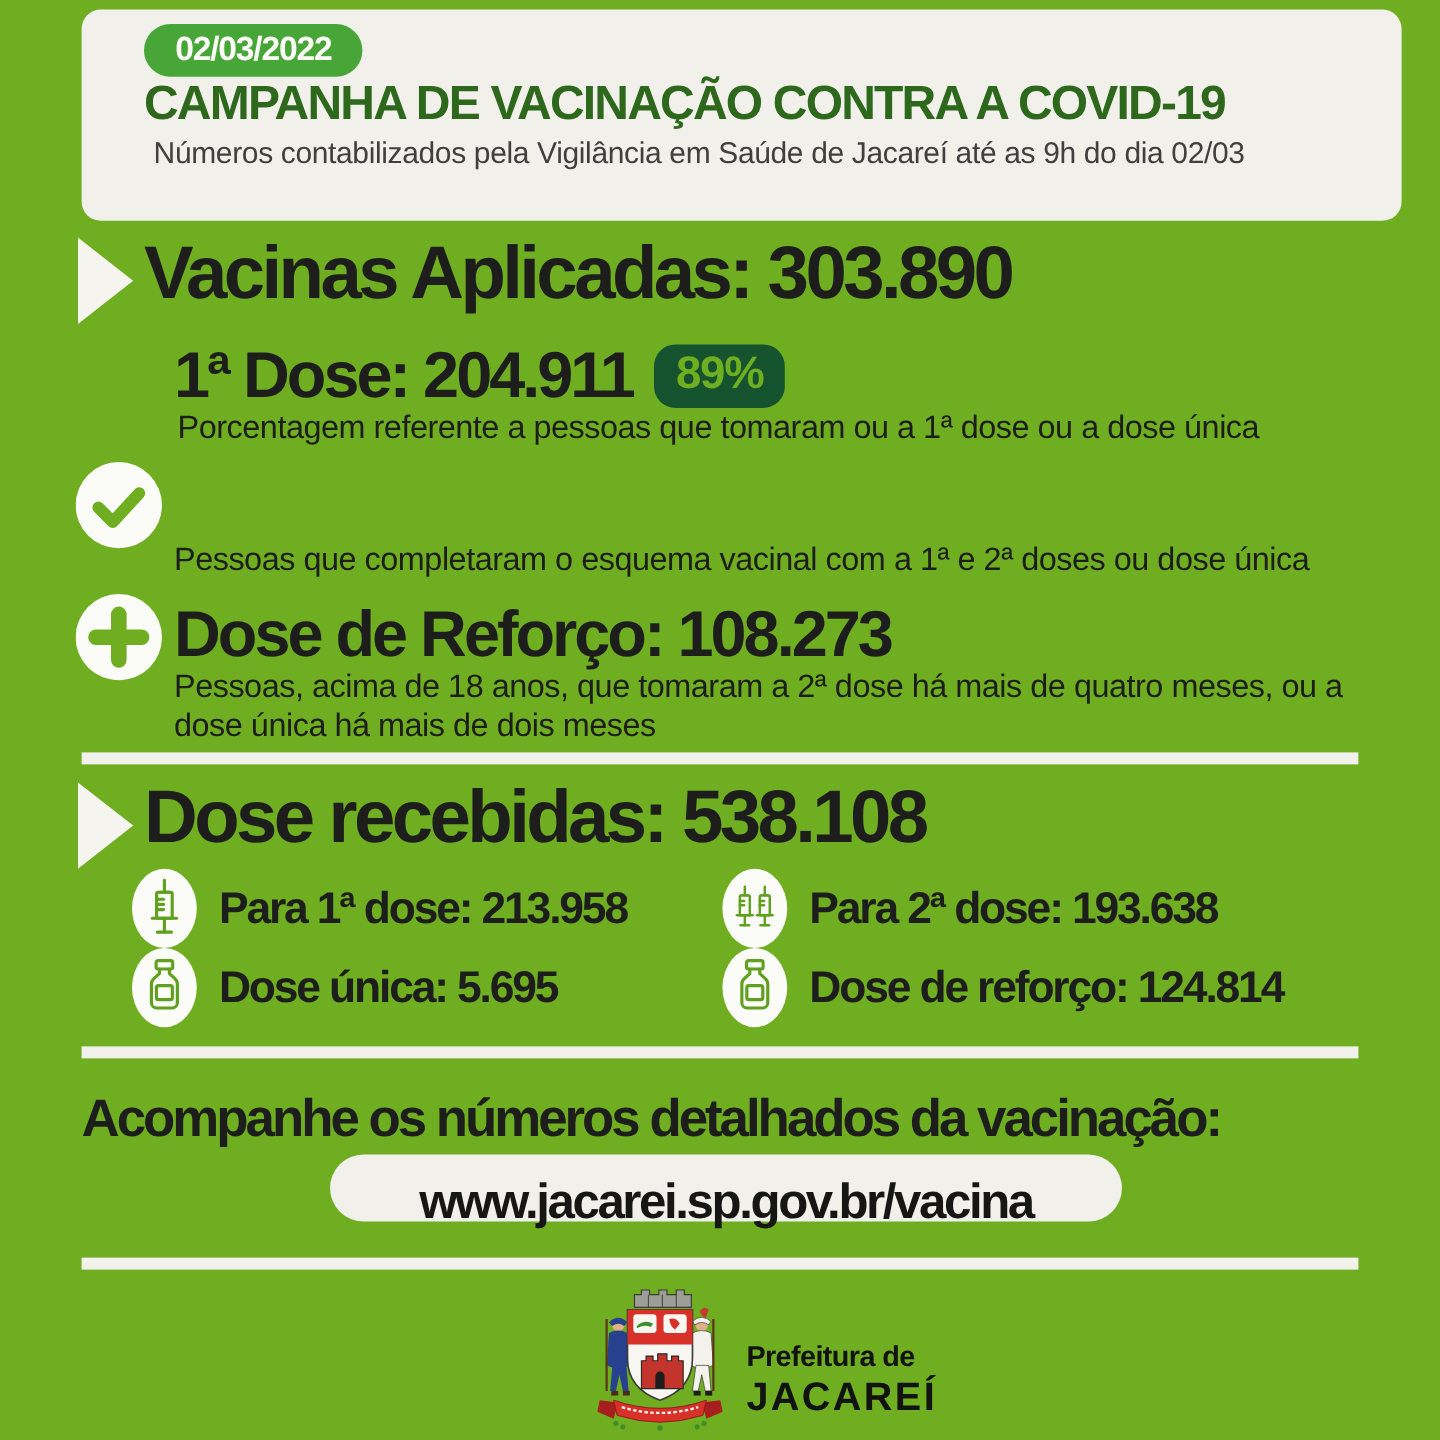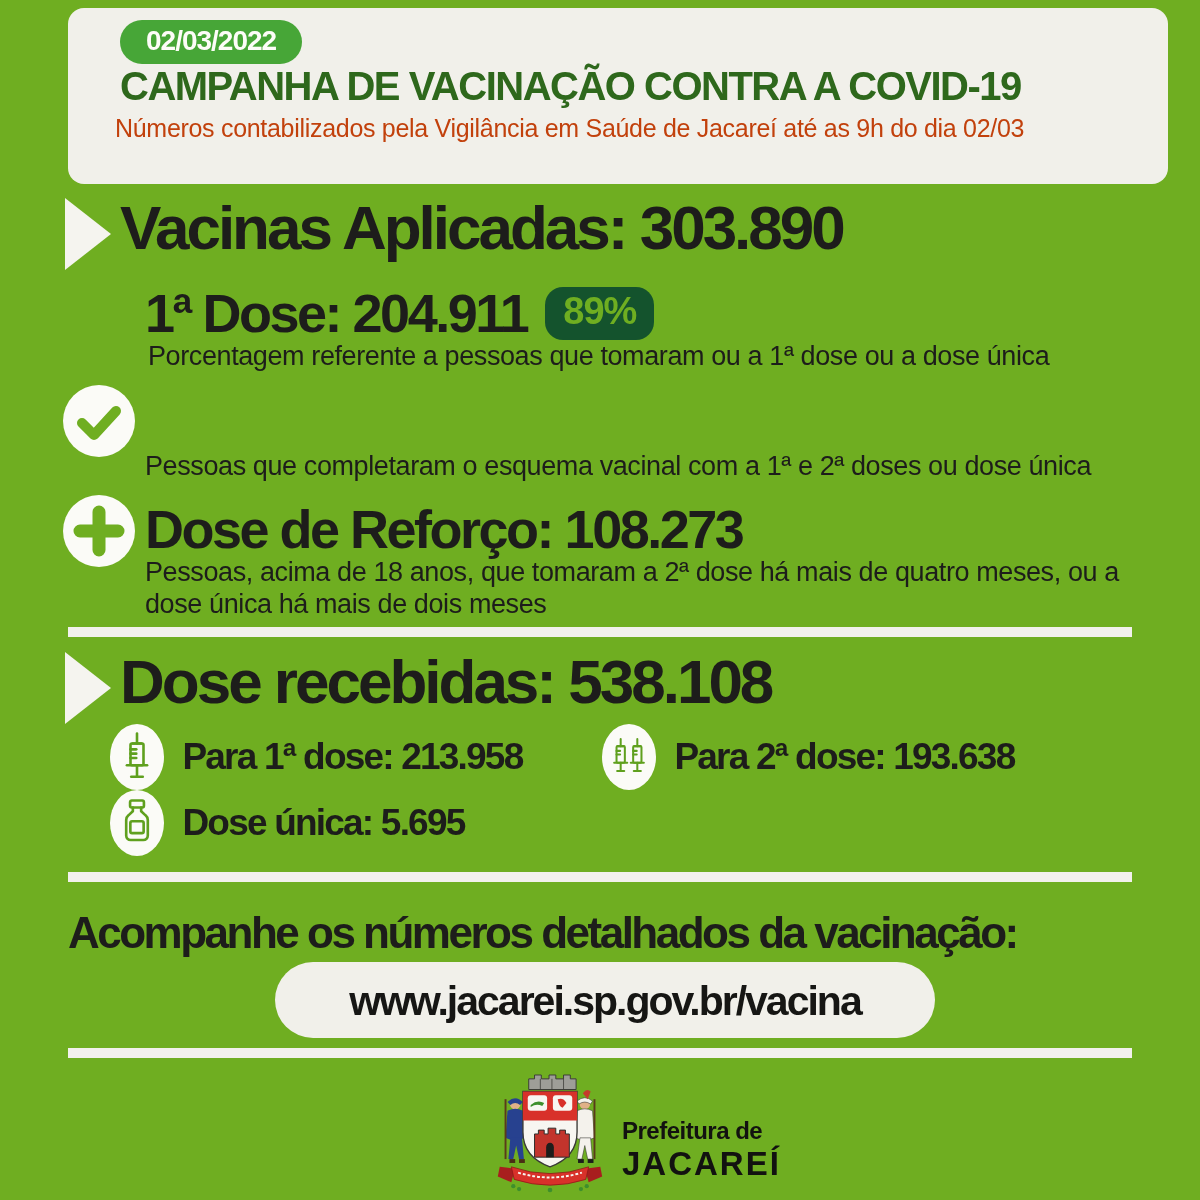--- a/index.html
+++ b/index.html
@@ -7,22 +7,22 @@
   .poster{position:relative;width:1200px;height:1200px;background:#6FAE21;overflow:hidden;}
 
   
   .banner{position:absolute;left:68px;top:8px;width:1082px;height:176px;
           background:#F1F0EA;border-radius:16px;padding-left:18px;}
   .date-pill{position:absolute;left:52px;top:12px;background:#47A637;color:#FDFDF8;
              font-weight:bold;font-size:28px;letter-spacing:-1px;
              padding:5px 26px 7px;border-radius:24px;}
   .banner-title{position:absolute;left:52px;top:56px;margin:0;font-size:40px;
                 font-weight:bold;letter-spacing:-1.5px;color:#2E681C;white-space:nowrap;}
-  .banner-sub{position:absolute;left:47px;top:106px;margin:0;font-size:25px;
-              letter-spacing:-0.3px;color:#c2410c;white-space:nowrap;}
+  .banner-sub{position:absolute;left:60px;top:106px;margin:0;font-size:25px;
+              letter-spacing:-0.3px;color:#404040;white-space:nowrap;}
   .headline{position:absolute;font-size:62px;font-weight:bold;letter-spacing:-3px;
             color:#1D1D1B;white-space:nowrap;}
   .subhead{position:absolute;font-size:54px;font-weight:bold;letter-spacing:-2.5px;
            color:#1D1D1B;white-space:nowrap;}
   .caption{position:absolute;font-size:27px;letter-spacing:-0.4px;color:#1D1D1B;
            margin:0;line-height:1.2;}
   .tri{position:absolute;width:0;height:0;border-top:36px solid transparent;
        border-bottom:36px solid transparent;border-left:46px solid #F5F4EF;}
   .pct-badge{display:inline-block;background:#14532d;color:#6FAE21;font-size:38px;
              font-weight:bold;letter-spacing:-1px;padding:3px 18px 7px;border-radius:18px;
@@ -36,21 +36,21 @@
   .stat{position:absolute;white-space:nowrap;}
   .stat .oval{display:inline-block;width:54px;height:66px;background:#FBFBF7;
               border-radius:50%;vertical-align:middle;text-align:center;}
   .stat .oval svg{margin-top:8px;}
   .stat .stat-text{display:inline-block;margin-left:14px;font-size:37px;font-weight:bold;
                    letter-spacing:-1.8px;color:#1D1D1B;vertical-align:middle;}
 
   
   .follow-text{position:absolute;left:68px;top:908px;margin:0;font-size:44px;font-weight:bold;
                letter-spacing:-2.5px;color:#1D1D1B;white-space:nowrap;}
-  .url-pill{position:absolute;left:275px;top:962px;width:660px;height:76px;background:#F1F0EA;
+  .url-pill{position:absolute;left:275px;top:962px;width:660px;height:56px;background:#F1F0EA;
             border-radius:40px;text-align:center;line-height:78px;font-size:41px;
             font-weight:bold;letter-spacing:-2px;color:#161614;}
 
   
   .footer{position:absolute;left:492px;top:1070px;display:flex;align-items:center;}
   .crest{width:116px;height:126px;}
   .org{margin-left:14px;padding-top:34px;}
   .org-line1{font-size:24px;font-weight:bold;color:#121210;letter-spacing:-0.5px;}
   .org-line2{font-size:33px;font-weight:bold;color:#121210;letter-spacing:2px;}
 </style>
@@ -165,20 +165,35 @@
           <rect x="8.2" y="16.5" width="9.6" height="8.5" rx="1.2"></rect>
         </g>
       </svg>
     </span>
     <span class="stat-text">
       <span>Dose única:</span>
       <span>5.695</span>
     </span>
   </div>
 
+  <div class="stat" style="left:602px;top:790px;">
+    <span class="oval">
+      <svg width="36" height="48" viewBox="0 0 26 34">
+        <g fill="none" stroke="#5FA01E" stroke-width="1.9" stroke-linecap="round" stroke-linejoin="round">
+          <rect x="8" y="1.5" width="10" height="5" rx="1.2"></rect>
+          <path d="M10 6.5 v2.8 L6.8 12.2 a4.4 4.4 0 0 0 -1.6 3.4 v11.2 a3.2 3.2 0 0 0 3.2 3.2 h9.2 a3.2 3.2 0 0 0 3.2 -3.2 V15.6 a4.4 4.4 0 0 0 -1.6 -3.4 L16 9.3 V6.5"></path>
+          <rect x="8.2" y="16.5" width="9.6" height="8.5" rx="1.2"></rect>
+        </g>
+      </svg>
+    </span>
+    <span class="stat-text">
+      <span>Dose de reforço:</span>
+      <span>124.814</span>
+    </span>
+  </div>
 
   <hr class="divider" style="top:872px;">
 
   <p class="follow-text">Acompanhe os números detalhados da vacinação:</p>
   <div class="url-pill">www.jacarei.sp.gov.br/vacina</div>
 
   <hr class="divider" style="top:1048px;">
 
   <footer class="footer">
     <svg class="crest" viewBox="0 0 120 130">

